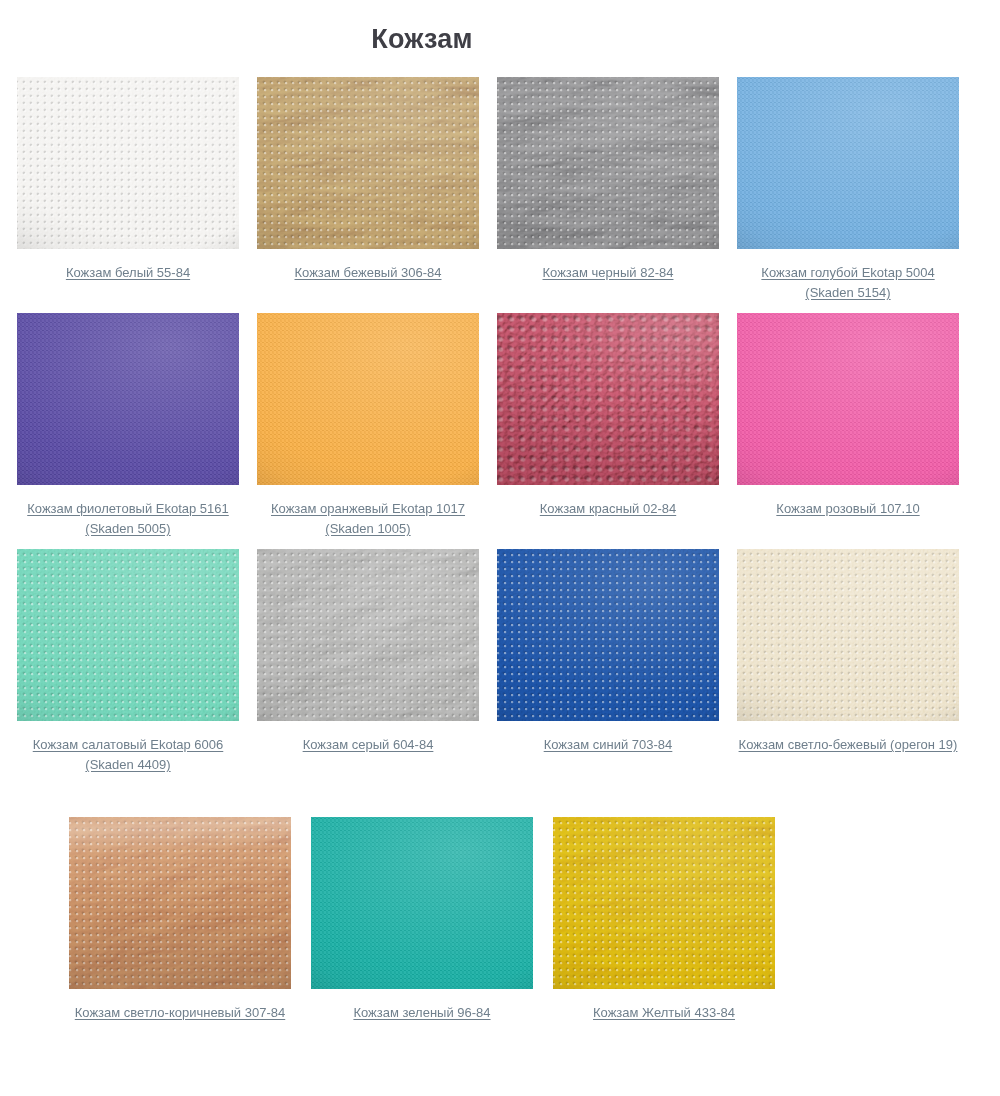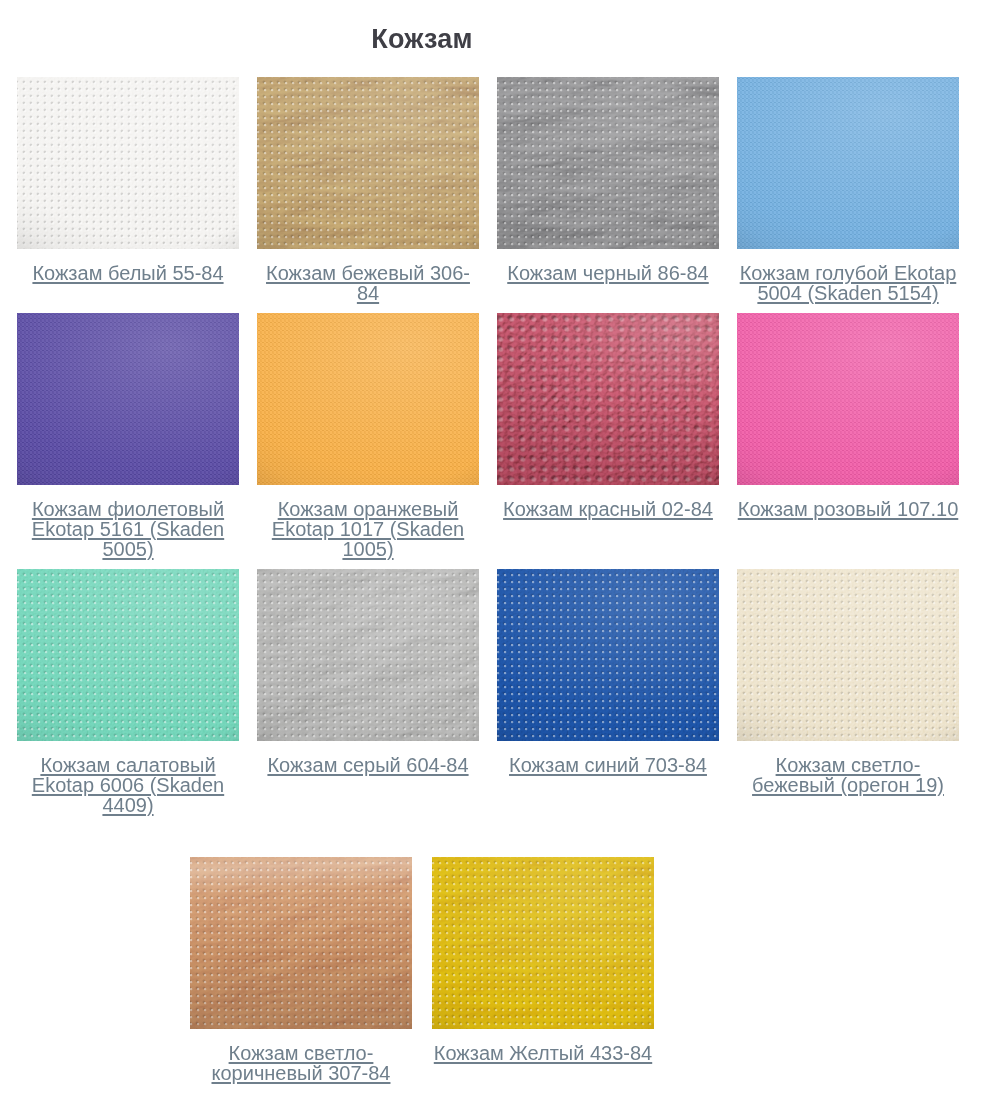--- a/index.html
+++ b/index.html
@@ -75,21 +75,21 @@
   
   .tex {
     position: absolute;
     inset: -10%;
     pointer-events: none;
   }
 
   .caption {
     margin-top: 14px;
     text-align: center;
-    font-size: 20px;
+    font-size: 13px;
     line-height: 20px;
     color: #6f7f8c;
     text-decoration: underline;
     text-underline-offset: 2px;
     cursor: pointer;
     max-width: 222px;
     word-wrap: break-word;
   }
 
   
@@ -208,21 +208,21 @@
         <div class="cell">
           <div class="swatch-wrap">
             <div class="swatch" style="background-color: rgb(22, 22, 26);"></div>
             <svg class="veins" preserveAspectRatio="none" style="opacity: 0.62; mix-blend-mode: screen;">
               <rect x="0" y="0" width="100%" height="100%" fill="#ffffff" filter="url(#f-crinkle)"></rect>
             </svg>
             <div class="tex grain-pebble"></div>
             <div class="tex sheen-soft"></div>
             <div class="tex vignette"></div>
           </div>
-          <a class="caption">Кожзам черный 86-84</a>
+          <a class="caption">Кожзам черный 82-84</a>
         </div>
         <div class="cell">
           <div class="swatch-wrap">
             <div class="swatch" style="background-color: rgb(93, 154, 217);"></div>
             <svg class="veins" preserveAspectRatio="none" style="opacity: 0.22; mix-blend-mode: overlay;">
               <rect x="0" y="0" width="100%" height="100%" fill="#ffffff" filter="url(#f-fine)"></rect>
             </svg>
             <div class="tex grain-fine"></div>
             <div class="tex sheen-soft"></div>
             <div class="tex vignette"></div>
@@ -338,20 +338,32 @@
               <rect x="0" y="0" width="100%" height="100%" fill="#ffffff" filter="url(#f-crinkle2)"></rect>
             </svg>
             <div class="tex grain-pebble"></div>
             <div class="tex sheen-band"></div>
             <div class="tex vignette"></div>
           </div>
           <a class="caption">Кожзам светло-коричневый 307-84</a>
         </div>
         <div class="cell">
           <div class="swatch-wrap">
+            <div class="swatch" style="background-color: rgb(17, 153, 139);"></div>
+            <svg class="veins" preserveAspectRatio="none" style="opacity: 0.22; mix-blend-mode: overlay;">
+              <rect x="0" y="0" width="100%" height="100%" fill="#ffffff" filter="url(#f-fine)"></rect>
+            </svg>
+            <div class="tex grain-fine"></div>
+            <div class="tex sheen-soft"></div>
+            <div class="tex vignette"></div>
+          </div>
+          <a class="caption">Кожзам зеленый 96-84</a>
+        </div>
+        <div class="cell">
+          <div class="swatch-wrap">
             <div class="swatch" style="background-color: rgb(207, 157, 12);"></div>
             <svg class="veins" preserveAspectRatio="none" style="opacity: 0.4; mix-blend-mode: overlay;">
               <rect x="0" y="0" width="100%" height="100%" fill="#ffffff" filter="url(#f-crinkle)"></rect>
             </svg>
             <div class="tex grain-pebble"></div>
             <div class="tex sheen-soft"></div>
             <div class="tex vignette"></div>
           </div>
           <a class="caption">Кожзам Желтый 433-84</a>
         </div>

